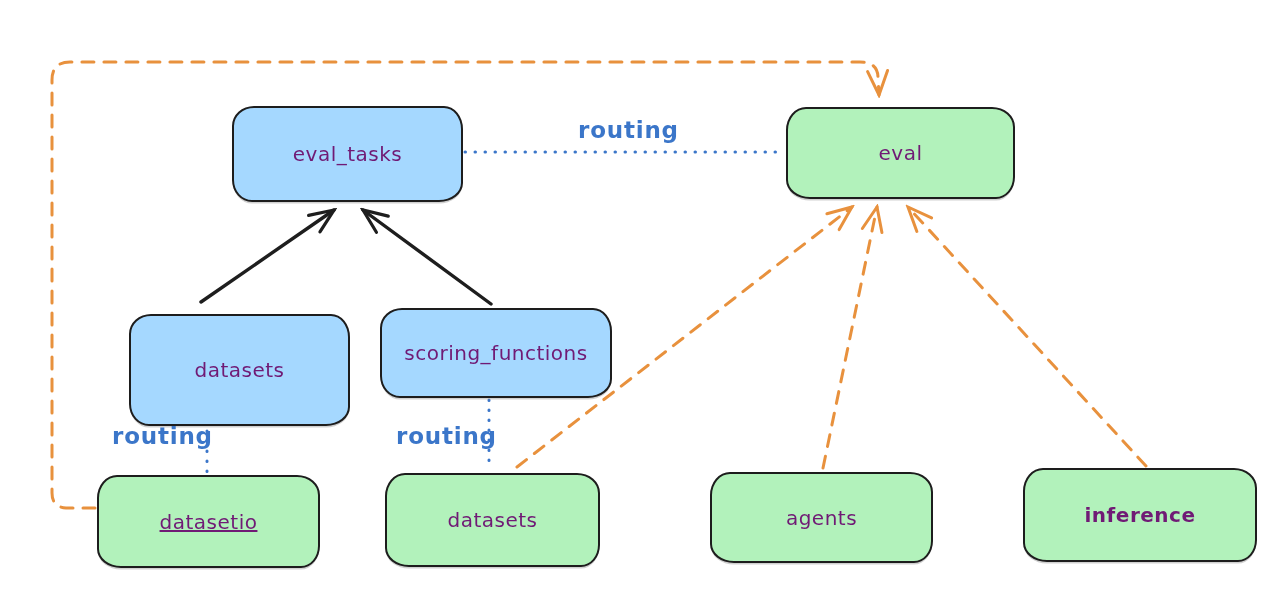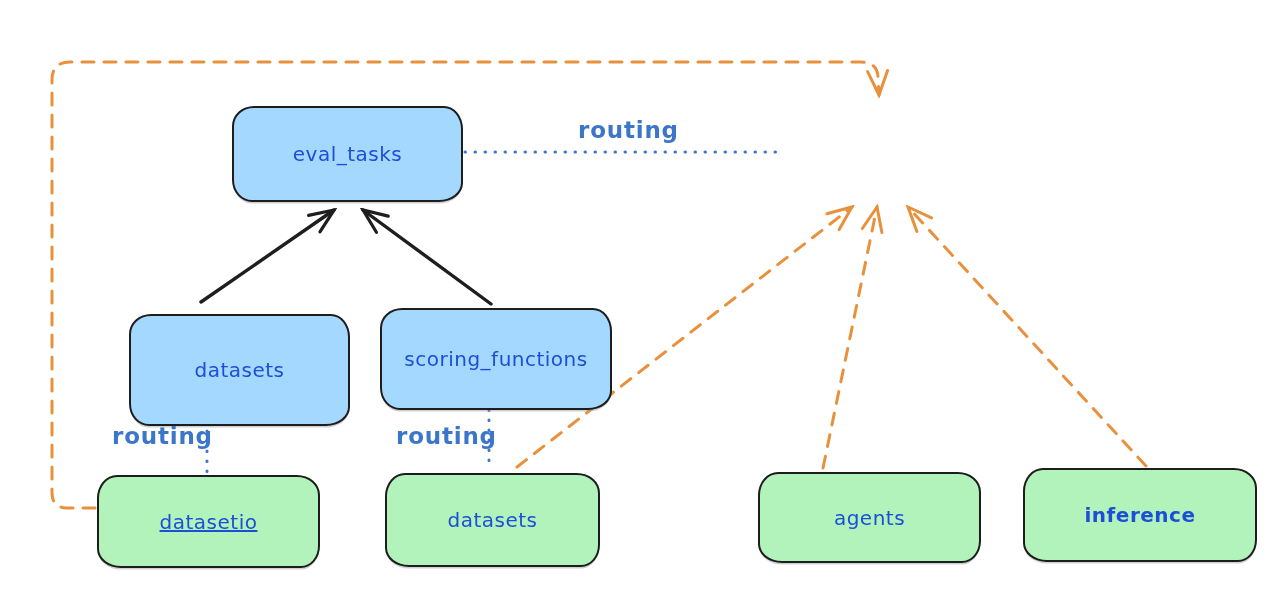--- a/index.html
+++ b/index.html
@@ -17,21 +17,21 @@
     width: 1280px; height: 596px;
   }
   .node {
     position: absolute;
     box-sizing: border-box;
     border: 2.6px solid #1d1d1d;
     display: flex;
     align-items: center;
     justify-content: center;
     font-size: 20px;
-    color: #1d4ed8;
+    color: #701a75;
     letter-spacing: 0.5px;
     box-shadow: 0 2.5px 0 -1px rgba(150,150,150,0.45);
   }
   .node.blue  { background: #a5d8ff; border-radius: 22px 19px 24px 20px / 20px 23px 19px 22px; }
   .node.green { background: #b2f2bb; border-radius: 20px 23px 19px 24px / 23px 20px 22px 19px; }
   .routing-label {
     position: absolute;
     color: #3b76c9;
     font-size: 23px;
     font-weight: 600;
@@ -66,38 +66,41 @@
     <path d="M517 467 L852 207" fill="none" stroke="#e8913d" stroke-width="3" stroke-dasharray="12 10" stroke-linecap="round" marker-end="url(#v-orange)"></path>
     <path d="M823 468 L877 207" fill="none" stroke="#e8913d" stroke-width="3" stroke-dasharray="12 10" stroke-linecap="round" marker-end="url(#v-orange)"></path>
     <path d="M1146 466 L908 207" fill="none" stroke="#e8913d" stroke-width="3" stroke-dasharray="12 10" stroke-linecap="round" marker-end="url(#v-orange)"></path>
     <path d="M95 508 L66 508 Q52 507 52 493 L52 80 Q52 62 70 62 L860 62 Q878 62 878 78 L879 95" fill="none" stroke="#e8913d" stroke-width="3" stroke-dasharray="12 10" stroke-linecap="round" marker-end="url(#v-orange)"></path>
   </svg>
 
   <div class="node blue" style="left:232px; top:106px; width:231px; height:96px;">
     <span>eval_tasks</span>
   </div>
 
+  <div class="node green" style="left:786px; top:107px; width:229px; height:92px;">
+    <span>eval</span>
+  </div>
 
   <div class="node blue" style="left:97px; top:314px; width:221px; height:112px;margin-left:32px;">
     <span>datasets</span>
   </div>
 
-  <div class="node blue" style="left:380px; top:308px; width:232px; height:102px;">
+  <div class="node blue" style="left:380px; top:308px; width:232px; height:90px;">
     <span>scoring_functions</span>
   </div>
 
   <div class="node green" style="left:97px; top:475px; width:223px; height:93px;text-decoration:underline;">
     <span>datasetio</span>
   </div>
 
   <div class="node green" style="left:385px; top:473px; width:215px; height:94px;">
     <span>datasets</span>
   </div>
 
-  <div class="node green" style="left:710px; top:472px; width:223px; height:91px;margin-left:48px;">
+  <div class="node green" style="left:710px; top:472px; width:223px; height:91px;">
     <span>agents</span>
   </div>
 
   <div class="node green" style="left:1023px; top:468px; width:234px; height:94px;font-weight:bold;">
     <span>inference</span>
   </div>
 
   <div class="routing-label center" style="left:578px; top:117px; width:92px;">routing</div>
 
   <div class="routing-label right" style="left:112px; top:423px; width:80px;">routing</div>

